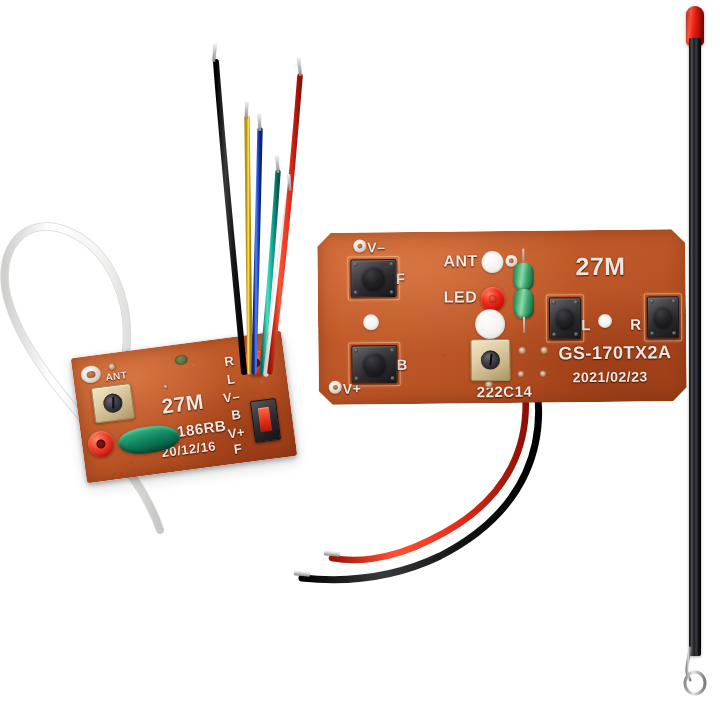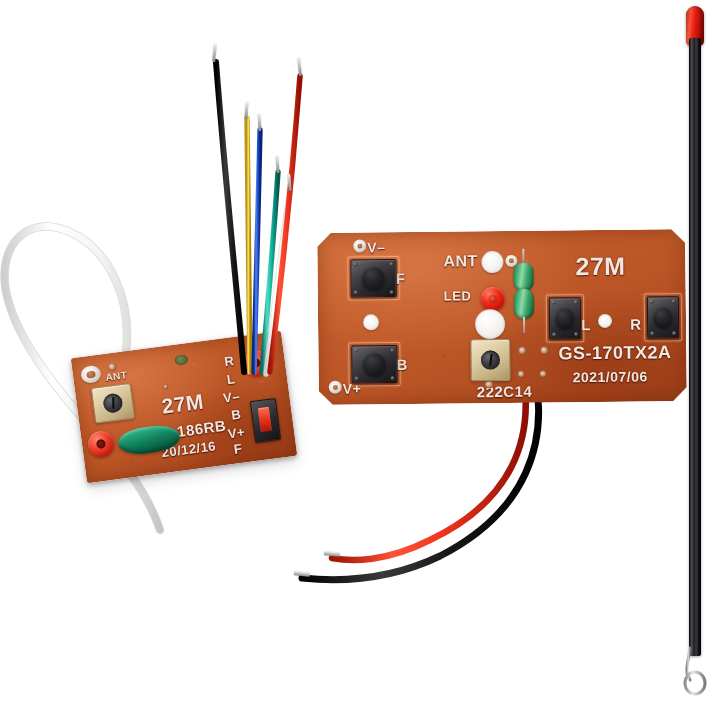--- a/index.html
+++ b/index.html
@@ -306,25 +306,25 @@
   <div class="abs" style="left:318px;top:231px;width:368px;height:172px;transform:rotate(-0.6deg);transform-origin:50% 50%;">
     <div class="pcb abs" style="left:0;top:0;width:368px;height:172px;
          clip-path:polygon(14px 0, 354px 0, 368px 14px, 368px 158px, 354px 172px, 14px 172px, 0 158px, 0 14px);">
       <div class="pcb-grain"></div>
     </div>
 
     <div class="silk abs" style="left:258px;top:22px;font-size:25px;">27M</div>
 
     <div class="silk abs" style="left:240px;top:113px;font-size:18px;">GS-170TX2A</div>
 
-    <div class="silk abs" style="left:254px;top:139px;font-size:14px;">2021/07/06</div>
+    <div class="silk abs" style="left:254px;top:139px;font-size:14px;">2021/02/23</div>
 
     <div class="silk abs" style="left:126px;top:21px;font-size:16px;">ANT</div>
 
-    <div class="silk abs" style="left:126px;top:57px;font-size:13px;">LED</div>
+    <div class="silk abs" style="left:126px;top:57px;font-size:16px;">LED</div>
 
     <div class="silk abs" style="left:158px;top:152px;font-size:15px;">222C14</div>
 
     <div class="silk abs" style="left:50px;top:7px;font-size:14px;">V–</div>
 
     <div class="silk abs" style="left:24px;top:148px;font-size:14px;">V+</div>
 
     <div class="silk abs" style="left:78px;top:38px;font-size:15px;">F</div>
     <div class="silk abs" style="left:78px;top:124px;font-size:15px;">B</div>
     <div class="silk abs" style="left:263px;top:86px;font-size:15px;">L</div>

